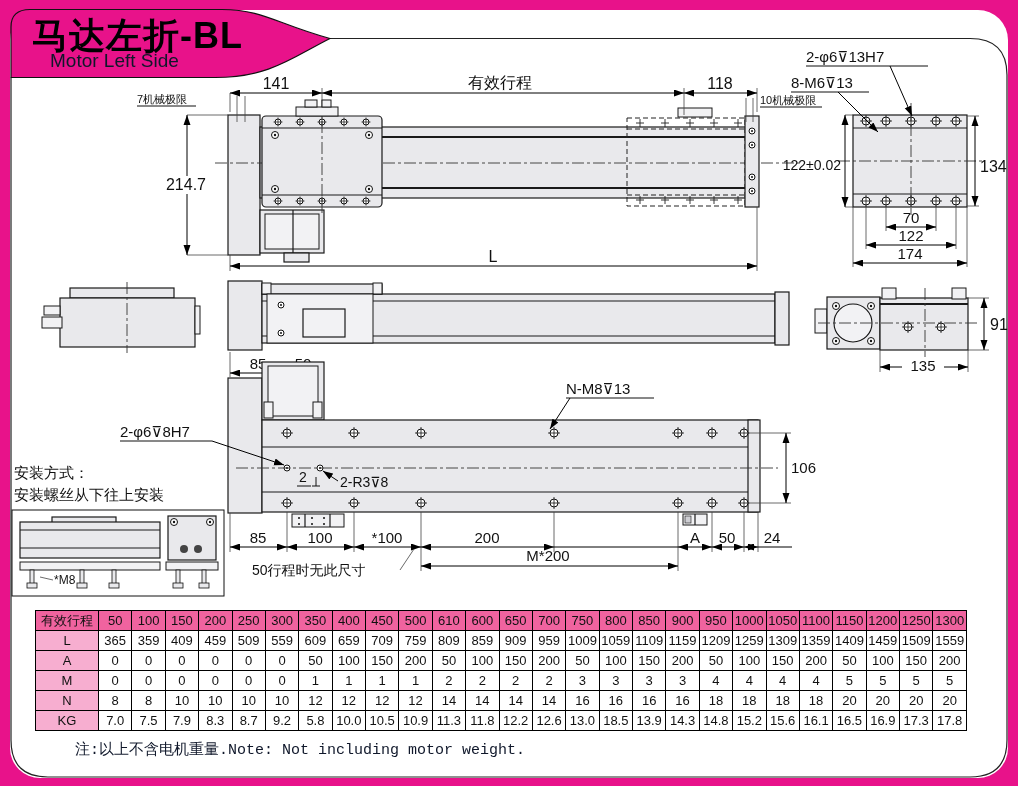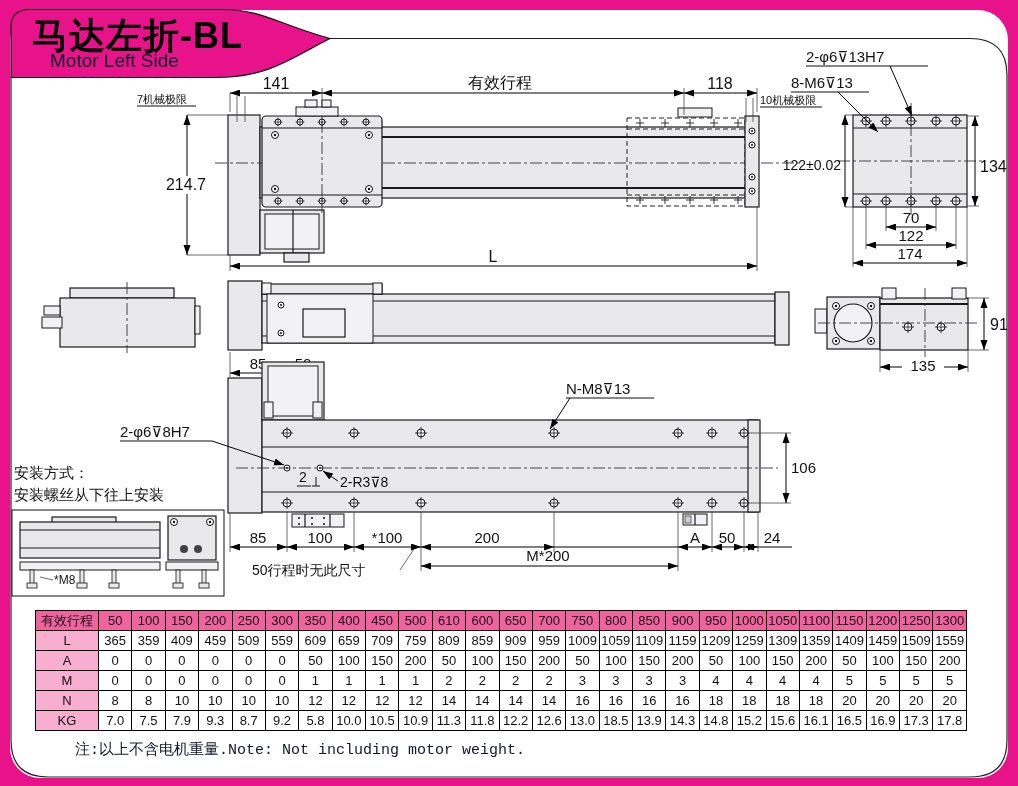--- a/index.html
+++ b/index.html
@@ -531,21 +531,21 @@
             <td>20</td>
             <td>20</td>
             <td>20</td>
             <td>20</td>
           </tr>
           <tr>
             <td class="lbl">KG</td>
             <td>7.0</td>
             <td>7.5</td>
             <td>7.9</td>
-            <td>9.3</td>
+            <td>8.3</td>
             <td>8.7</td>
             <td>9.2</td>
             <td>5.8</td>
             <td>10.0</td>
             <td>10.5</td>
             <td>10.9</td>
             <td>11.3</td>
             <td>11.8</td>
             <td>12.2</td>
             <td>12.6</td>

